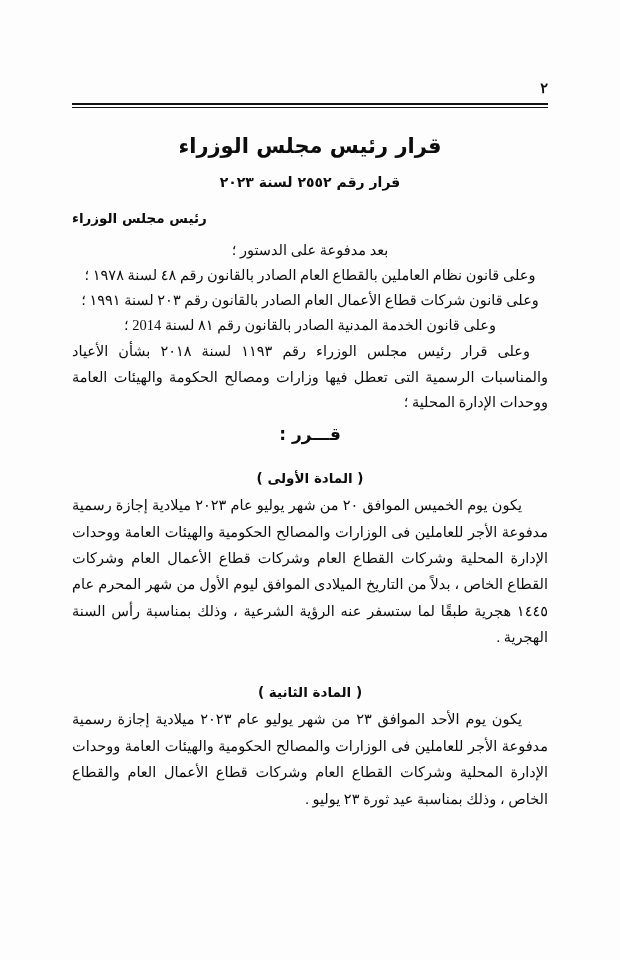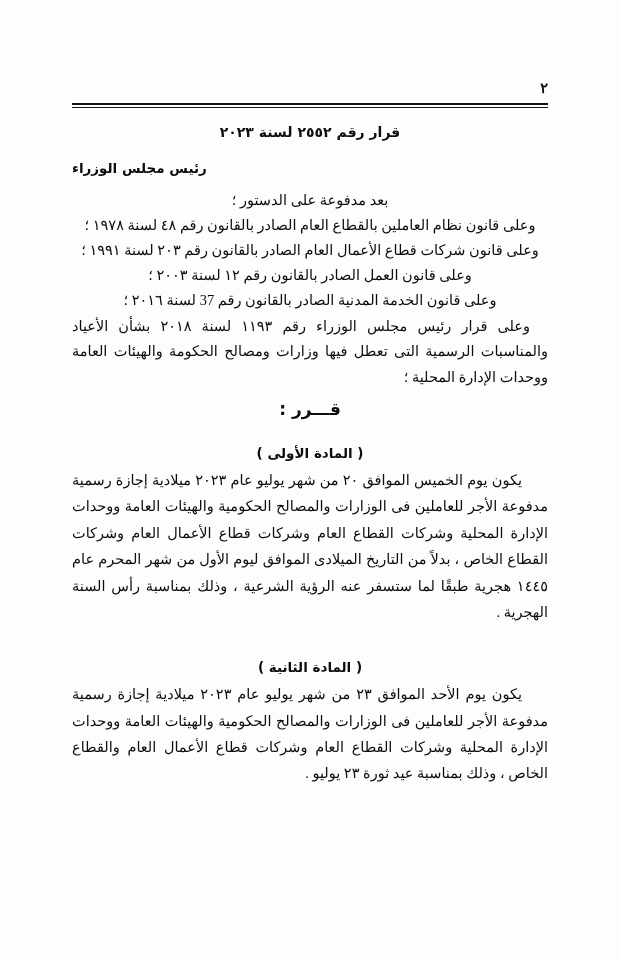--- a/index.html
+++ b/index.html
@@ -127,29 +127,29 @@
 </head>
 <body>
 
 <div class="page">
 
   <div class="header-row">
     <span class="folio">٢</span>
   </div>
   <div class="rule"></div>
 
+  <div class="decree-title">قرار رئيس مجلس الوزراء</div>
   <div class="decree-number">قرار رقم ٢٥٥٢ لسنة ٢٠٢٣</div>
   <div class="authority">رئيس مجلس الوزراء</div>
 
   <div class="preamble">
     <div class="preamble-line single">بعد مدفوعة على الدستور ؛</div>
     <div class="preamble-line single">وعلى قانون نظام العاملين بالقطاع العام الصادر بالقانون رقم ٤٨ لسنة ١٩٧٨ ؛</div>
     <div class="preamble-line single">وعلى قانون شركات قطاع الأعمال العام الصادر بالقانون رقم ٢٠٣ لسنة ١٩٩١ ؛</div>
-    <div class="preamble-line single">وعلى قانون العمل الصادر بالقانون رقم ١٢ لسنة ٢٠٠٣ ؛</div>
-    <div class="preamble-line single">وعلى قانون الخدمة المدنية الصادر بالقانون رقم 37 لسنة ٢٠١٦ ؛</div>
+    <div class="preamble-line single">وعلى قانون الخدمة المدنية الصادر بالقانون رقم ٨١ لسنة 2014 ؛</div>
     <div class="preamble-block">وعلى قرار رئيس مجلس الوزراء رقم ١١٩٣ لسنة ٢٠١٨ بشأن الأعياد والمناسبات الرسمية التى تعطل فيها وزارات ومصالح الحكومة والهيئات العامة ووحدات الإدارة المحلية ؛</div>
   </div>
 
   <div class="resolved">قـــرر :</div>
 
   <div>
     <div class="article-heading">( المادة الأولى )</div>
     <div class="article-body">يكون يوم الخميس الموافق ٢٠ من شهر يوليو عام ٢٠٢٣ ميلادية إجازة رسمية مدفوعة الأجر للعاملين فى الوزارات والمصالح الحكومية والهيئات العامة ووحدات الإدارة المحلية وشركات القطاع العام وشركات قطاع الأعمال العام وشركات القطاع الخاص ، بدلاً من التاريخ الميلادى الموافق ليوم الأول من شهر المحرم عام ١٤٤٥ هجرية طبقًا لما ستسفر عنه الرؤية الشرعية ، وذلك بمناسبة رأس السنة الهجرية .</div>
   </div>
 

